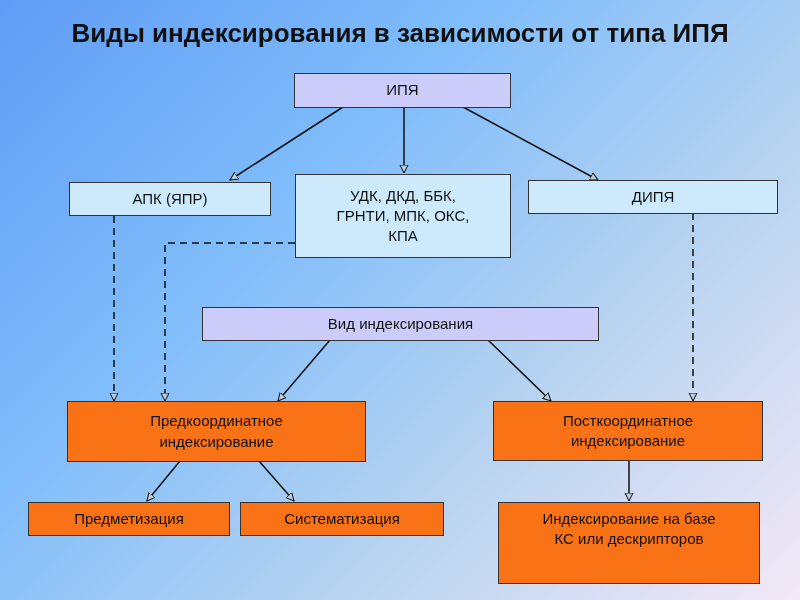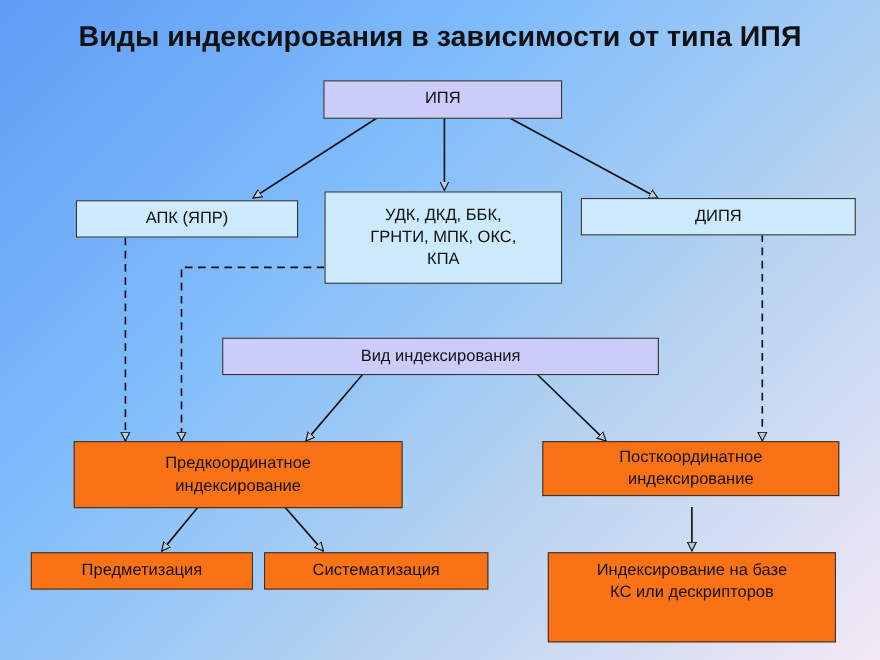--- a/index.html
+++ b/index.html
@@ -73,21 +73,21 @@
 
 <div class="box purple" style="left:202px;top:307px;width:397px;height:34px;">
   <span>Вид индексирования</span>
 </div>
 
 <div class="box teal" style="left:67px;top:401px;width:299px;height:61px;">
   <span>Предкоординатное
 индексирование</span>
 </div>
 
-<div class="box teal" style="left:493px;top:401px;width:270px;height:50px;">
+<div class="box teal" style="left:493px;top:401px;width:270px;height:60px;">
   <span>Посткоординатное
 индексирование</span>
 </div>
 
 <div class="box teal" style="left:28px;top:502px;width:202px;height:34px;">
   <span>Предметизация</span>
 </div>
 
 <div class="box teal" style="left:240px;top:502px;width:204px;height:34px;">
   <span>Систематизация</span>

